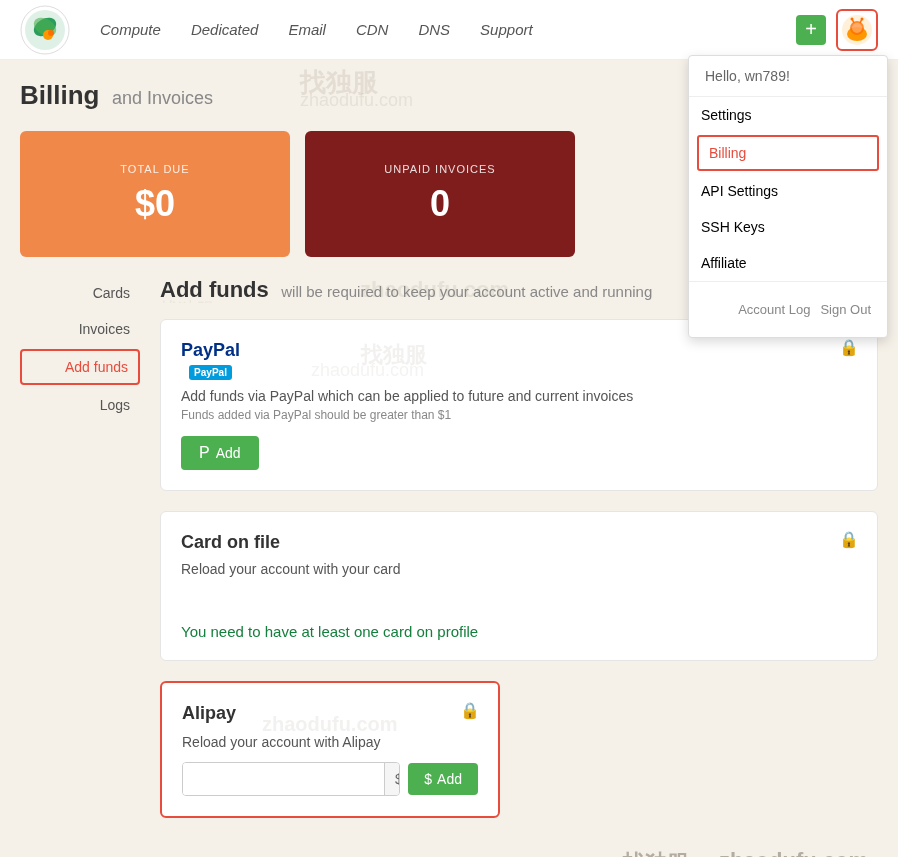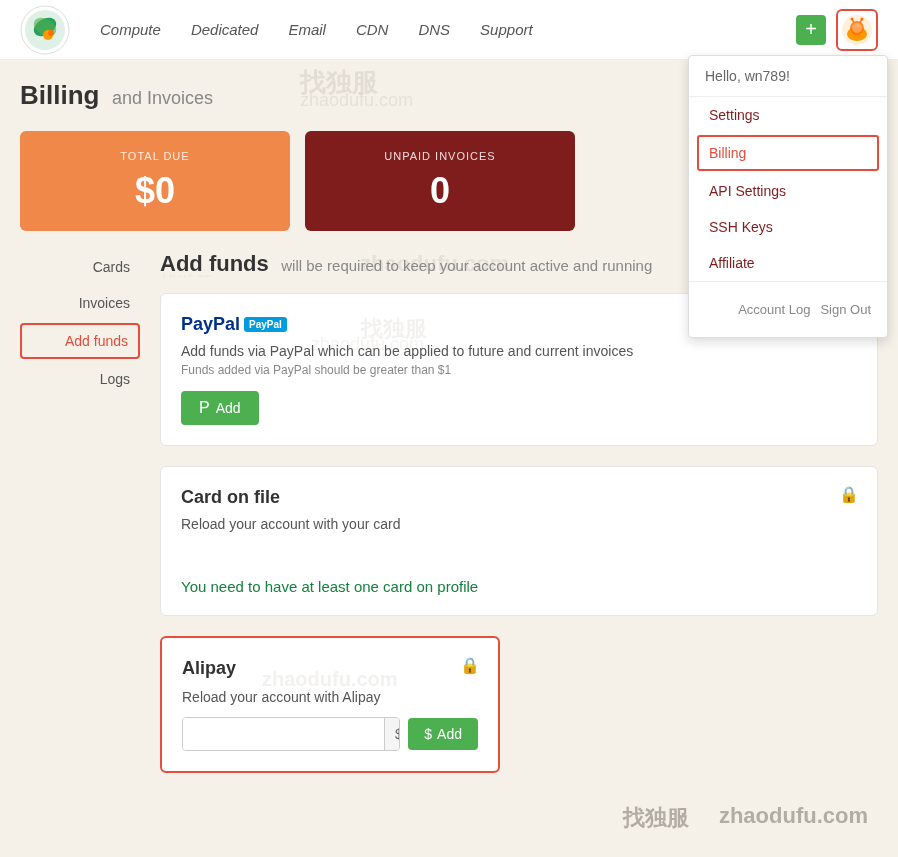--- a/index.html
+++ b/index.html
@@ -76,22 +76,22 @@
       min-width: 200px;
       z-index: 100;
     }
     .dropdown-greeting {
       padding: 12px 16px;
       color: #666;
       font-size: 14px;
       border-bottom: 1px solid #eee;
     }
     .dropdown-item {
-      padding: 10px 20px;
-      color: #7f1d1d;
+      padding: 10px 12px;
+      color: #000000;
       font-size: 14px;
       cursor: pointer;
     }
     .dropdown-item.active {
       border: 2px solid #e74c3c;
       border-radius: 3px;
       margin: 2px 8px;
       padding: 8px 10px;
       color: #e74c3c;
     }
@@ -129,21 +129,21 @@
     
     .stats-row {
       display: flex;
       gap: 15px;
       padding: 10px 20px 20px 20px;
     }
     .stat-card {
       flex: 1;
       max-width: 270px;
       border-radius: 6px;
-      padding: 19px;
+      padding: 32px;
       text-align: center;
       position: relative;
       overflow: hidden;
     }
     .stat-card.orange {
       background: #f0884a;
     }
     .stat-card.teal {
       background: #7f1d1d;
     }
@@ -214,20 +214,21 @@
       border-radius: 6px;
       padding: 20px;
       margin-bottom: 20px;
       position: relative;
     }
     .paypal-logo {
       display: inline-flex;
       align-items: center;
       gap: 4px;
       margin-bottom: 8px;
+      flex-direction: column;
     }
     .paypal-text {
       font-size: 18px;
       font-weight: bold;
       color: #003087;
     }
     .paypal-badge {
       background: #009cde;
       color: #fff;
       font-size: 10px;

